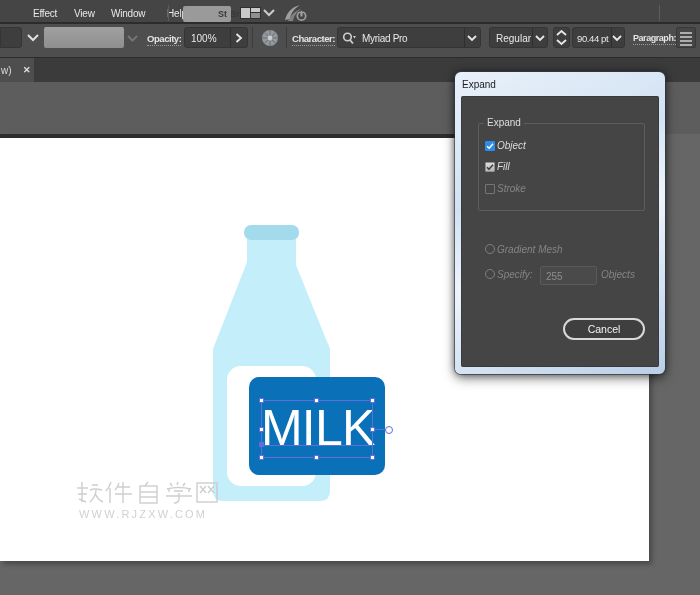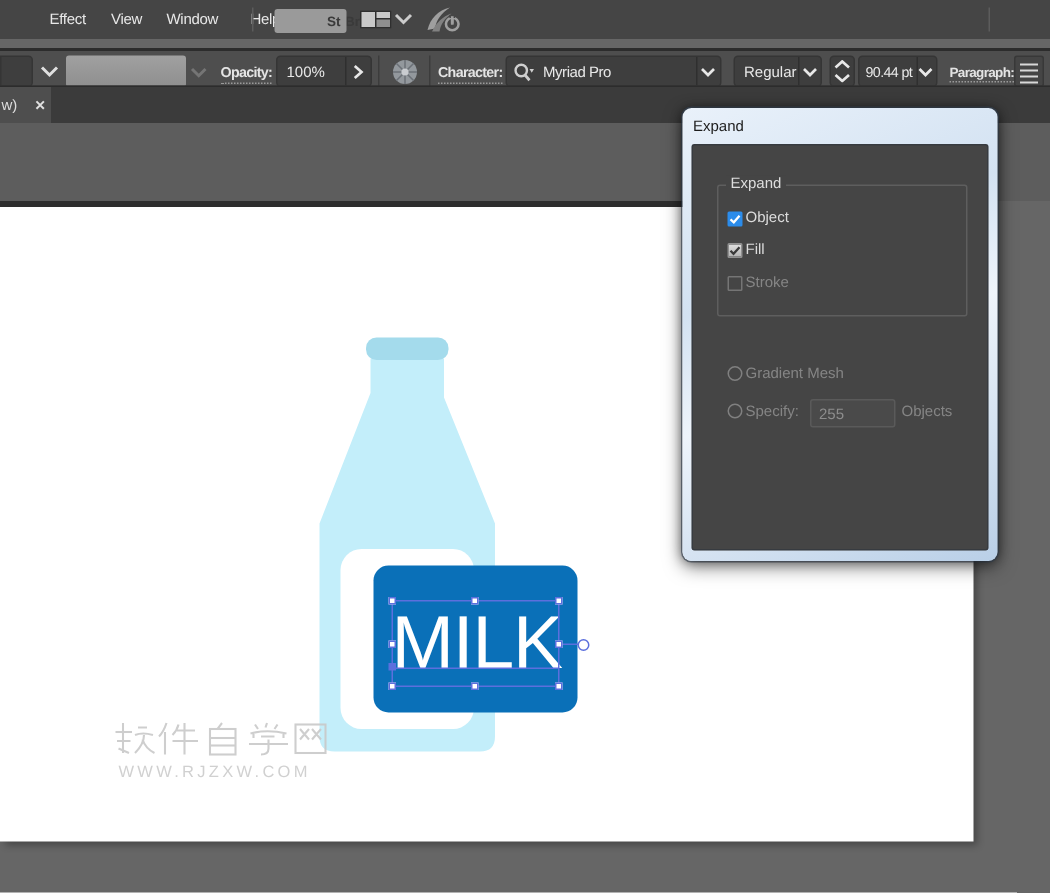--- a/index.html
+++ b/index.html
@@ -6,21 +6,21 @@
 .abs { position:absolute; }
 
 
 #menubar { position:absolute; left:0; top:0; width:700px; height:26px; background:#454545; }
 #menubar .m { position:absolute; top:8px; font-size:10px; letter-spacing:-0.2px; color:#e8e8e8;padding-left:32px; }
 .vsep { position:absolute; width:1px; background:#5c5c5c; }
 .tbtn { position:absolute; top:6px; width:17px; height:16px; background:#9a9a9a; color:#3a3a3a;
   font-size:9px; font-weight:bold; text-align:center; line-height:16px; border-radius:2px; }
 
 
-#ctrlbar { position:absolute; left:0; top:32px; width:700px; height:48px; background:#4e4e4e; border-top:2px solid #2c2c2c;text-align:center; }
+#ctrlbar { position:absolute; left:0; top:22px; width:700px; height:48px; background:#4e4e4e; border-top:2px solid #2c2c2c;text-align:center; }
 .dbox { position:absolute; top:2.5px; height:21px; background:#3e3e3e; border:1px solid #353535; border-radius:3px; color:#e8e8e8; font-size:10px; }
 .lbl { position:absolute; top:8.5px; font-size:9.5px; font-weight:bold; letter-spacing:-0.45px; color:#e4e4e4; border-bottom:1px dotted #9a9a9a; padding-bottom:1px; }
 .csep { position:absolute; top:3px; width:1px; height:21px; background:#3c3c3c; }
 
 
 #tabbar { position:absolute; left:0; top:57px; width:700px; height:25px; background:#3b3b3b; border-top:1px solid #2c2c2c; }
 #tab { position:absolute; left:0; top:0; width:34px; height:25px; background:#4e4e4e; color:#dcdcdc; font-size:10px; }
 
 
 #topstrip { position:absolute; left:0; top:82px; width:700px; height:52px; background:#5d5d5d; }
@@ -42,21 +42,21 @@
 #dlg { position:absolute; left:455px; top:72px; width:210px; height:302px; border-radius:6px;
   background:linear-gradient(155deg,#e9f1fa 0%,#d3e2f2 35%,#eef4fb 55%,#b9cfe7 100%);
   box-shadow:0 4px 12px rgba(0,0,0,0.5), 0 0 7px rgba(0,0,0,0.45), 0 0 0 1px rgba(70,90,115,0.6);
 }
 #dlgtitle { position:absolute; left:7px; top:7px; font-size:10px; color:#1c1c1c; }
 #dlgbody { position:absolute; left:6px; top:24px; width:198px; height:271px; background:#454545; border-radius:2px; box-shadow:inset 0 0 0 1px rgba(30,40,55,0.35);}
 .group { position:absolute; left:17px; width:167px; border:1px solid #5e5e5e; border-radius:2px; }
 .gtitle { position:absolute; left:5px; top:-7px; background:#454545; padding:0 3px; font-size:10px; color:#dedede; }
 .cb { position:absolute; left:24px; width:10px; height:10px; border-radius:1px; }
 .cb svg { display:block; }
-.cblbl { position:absolute; left:36px; font-size:10px; color:#dcdcdc; }
+.cblbl { position:absolute; left:36px; font-size:10px; color:#dcdcdc;font-style:italic; }
 .dis { color:#858585; }
 .radio { position:absolute; left:24px; width:10px; height:10px; border:1px solid #808080; border-radius:50%; }
 .btn { position:absolute; top:222px; height:22px; background:#3f3f3f; border:2px solid #ececec; border-radius:12px;
   color:#f2f2f2; font-size:10.5px; text-align:center; line-height:18px; }
 </style></head>
 <body>
 
 <div id="menubar">
   <div class="m" style="left:1px;">Effect</div>
   <div class="m" style="left:42px;">View</div>
@@ -246,14 +246,15 @@
     <div class="cb" style="top:88px; border:1px solid #757575;"></div>
     <div class="cblbl dis" style="top:87px;">Stroke</div>
 
     <div class="radio" style="top:148px;"></div>
     <div class="cblbl dis" style="top:148px;">Gradient Mesh</div>
     <div class="radio" style="top:173px;"></div>
     <div class="cblbl dis" style="top:173px;">Specify:</div>
     <div class="abs" style="left:79px; top:170px; width:57px; height:19px; background:#4a4a4a; border:1px solid #5a5a5a; border-radius:2px; color:#8d8d8d; font-size:10px; padding:4px 0 0 5px;">255</div>
     <div class="cblbl dis" style="left:140px; top:173px;">Objects</div>
 
+    <div class="btn" style="left:102px; width:82px; border-color:#d9d9d9;">Cancel</div>
   </div>
 </div>
 
 </body></html>

